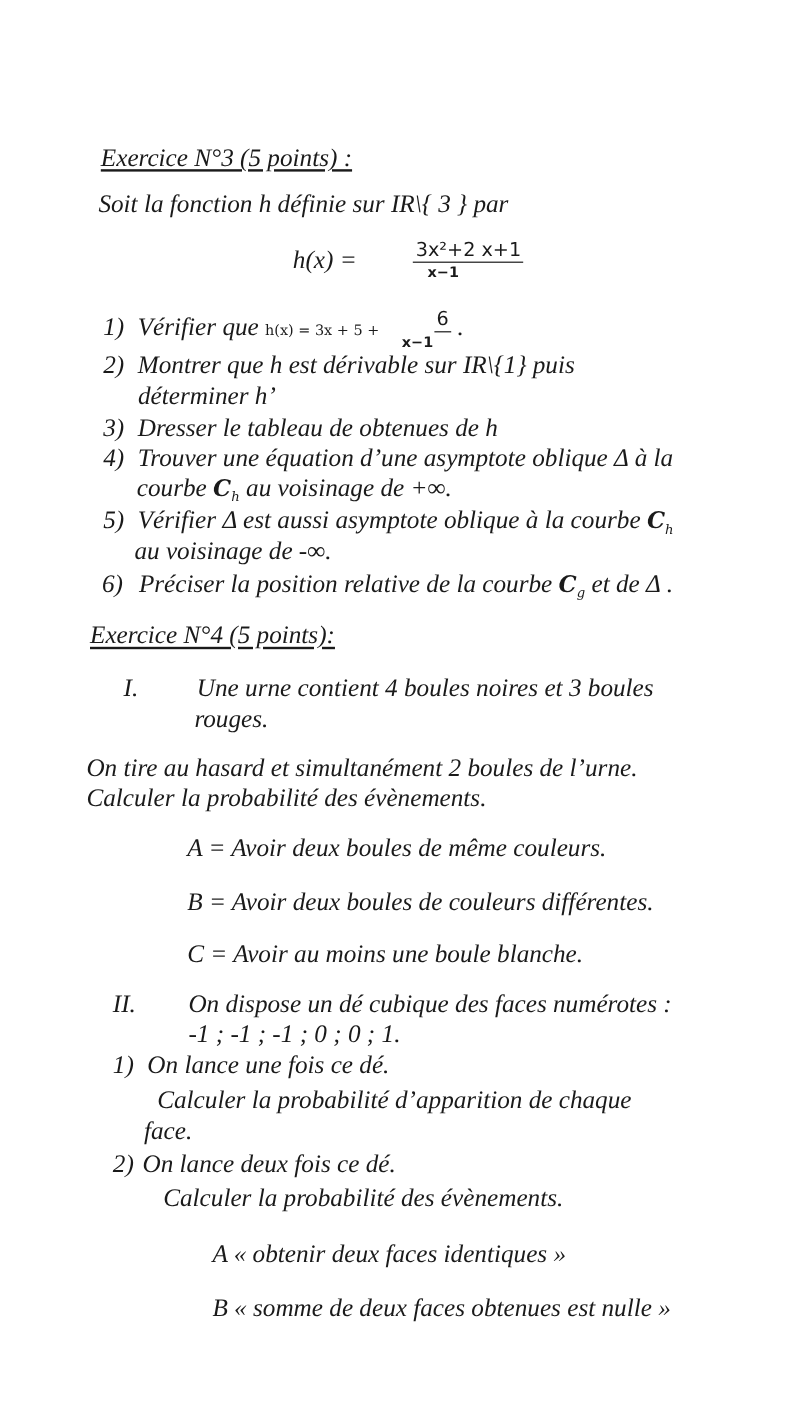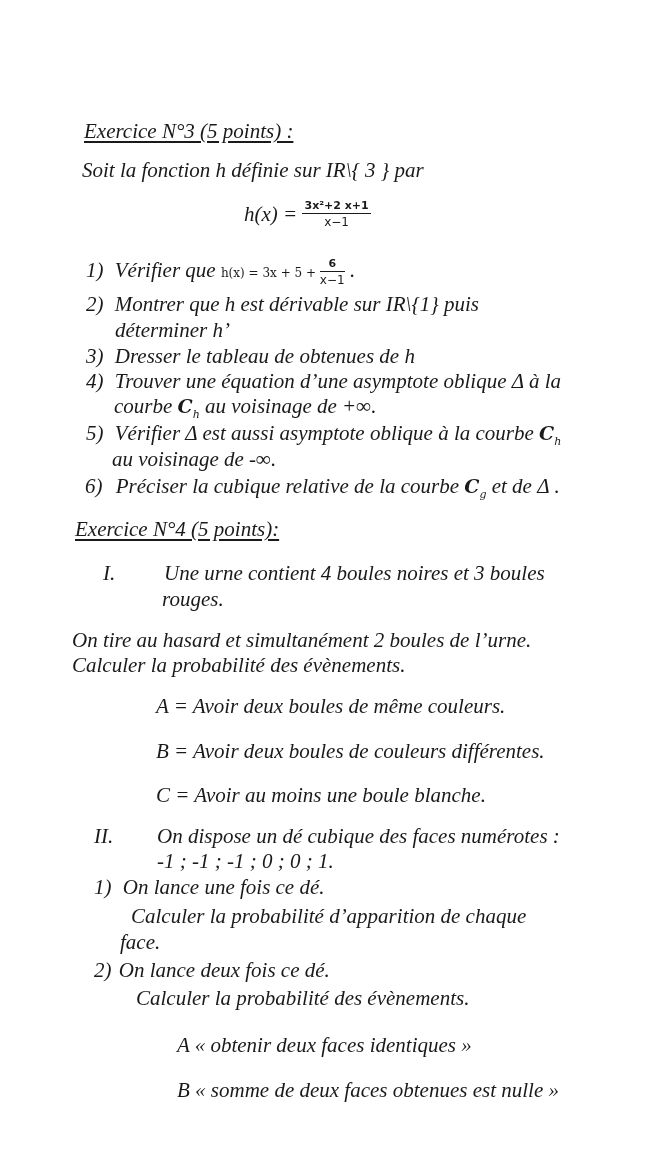--- a/index.html
+++ b/index.html
@@ -3,22 +3,22 @@
 <meta charset="utf-8">
 <style>
   html, body { margin: 0; padding: 0; }
   body {
     width: 667px; height: 1175px; background: #ffffff; position: relative; overflow: hidden;
     font-family: "Liberation Serif", "DejaVu Serif", serif; color: #1a1a1a;
   }
   .t { position: absolute; font-style: italic; font-size: 21px; white-space: nowrap; line-height: 1; }
   .h { text-decoration: underline; text-underline-offset: 3px; font-weight: normal; }
   .frac { display: inline-block; vertical-align: middle; text-align: center; font-style: normal; font-family: "DejaVu Sans", sans-serif; }
-  .frac .num { display: block; font-size: 11px; padding: 0 2px 2px; border-bottom: 1.3px solid #1a1a1a; font-weight: bold;}
-  .frac .den { display: block; font-size: 12px; padding-top: 2px; font-weight: normal;}
+  .frac .num { display: block; font-size: 16px; padding: 0 2px 2px; border-bottom: 1.3px solid #1a1a1a; font-weight: normal; margin-left: 42px;}
+  .frac .den { display: block; font-size: 12px; padding-top: 2px; font-weight: bold;}
   .math-up { font-style: normal; font-family: "DejaVu Serif", serif; font-size: 12px; }
   .cal { font-style: italic; font-weight: bold; font-family: "DejaVu Serif", serif; font-size: 19px; }
   .cal sub { font-size: 11px; font-weight: normal; }
 </style>
 </head>
 <body>
 
 <div class="t h" style="left:84px; top:121px;">Exercice N°3 (5 points) :</div>
 <div class="t" style="left:82px; top:160px;">Soit la fonction h définie sur IR\{ 3 }  par</div>
 
@@ -55,21 +55,21 @@
 </div>
 
 <div class="t" style="left:86px; top:423px;">
   <span>5)</span>
   <span style="margin-left:6px;">Vérifier Δ est aussi asymptote oblique à la courbe </span><span class="cal"><span>C</span><sub>h</sub></span>
 </div>
 <div class="t" style="left:112px; top:449px;">au voisinage de -∞.</div>
 
 <div class="t" style="left:85px; top:476px;">
   <span>6)</span>
-  <span style="margin-left:8px;">Préciser la cubique relative de la courbe </span><span class="cal"><span>C</span><sub>g</sub></span><span> et de Δ .</span>
+  <span style="margin-left:8px;">Préciser la position relative de la courbe </span><span class="cal"><span>C</span><sub>g</sub></span><span> et de Δ .</span>
 </div>
 
 <div class="t h" style="left:75px; top:519px;">Exercice N°4 (5 points):</div>
 
 <div class="t" style="left:103px; top:563px;">I.</div>
 <div class="t" style="left:164px; top:563px;">Une urne contient 4 boules noires et 3 boules</div>
 <div class="t" style="left:162px; top:589px;">rouges.</div>
 
 <div class="t" style="left:72px; top:630px;">On tire au hasard et simultanément 2 boules de l’urne.</div>
 <div class="t" style="left:72px; top:655px;">Calculer la probabilité des évènements.</div>

